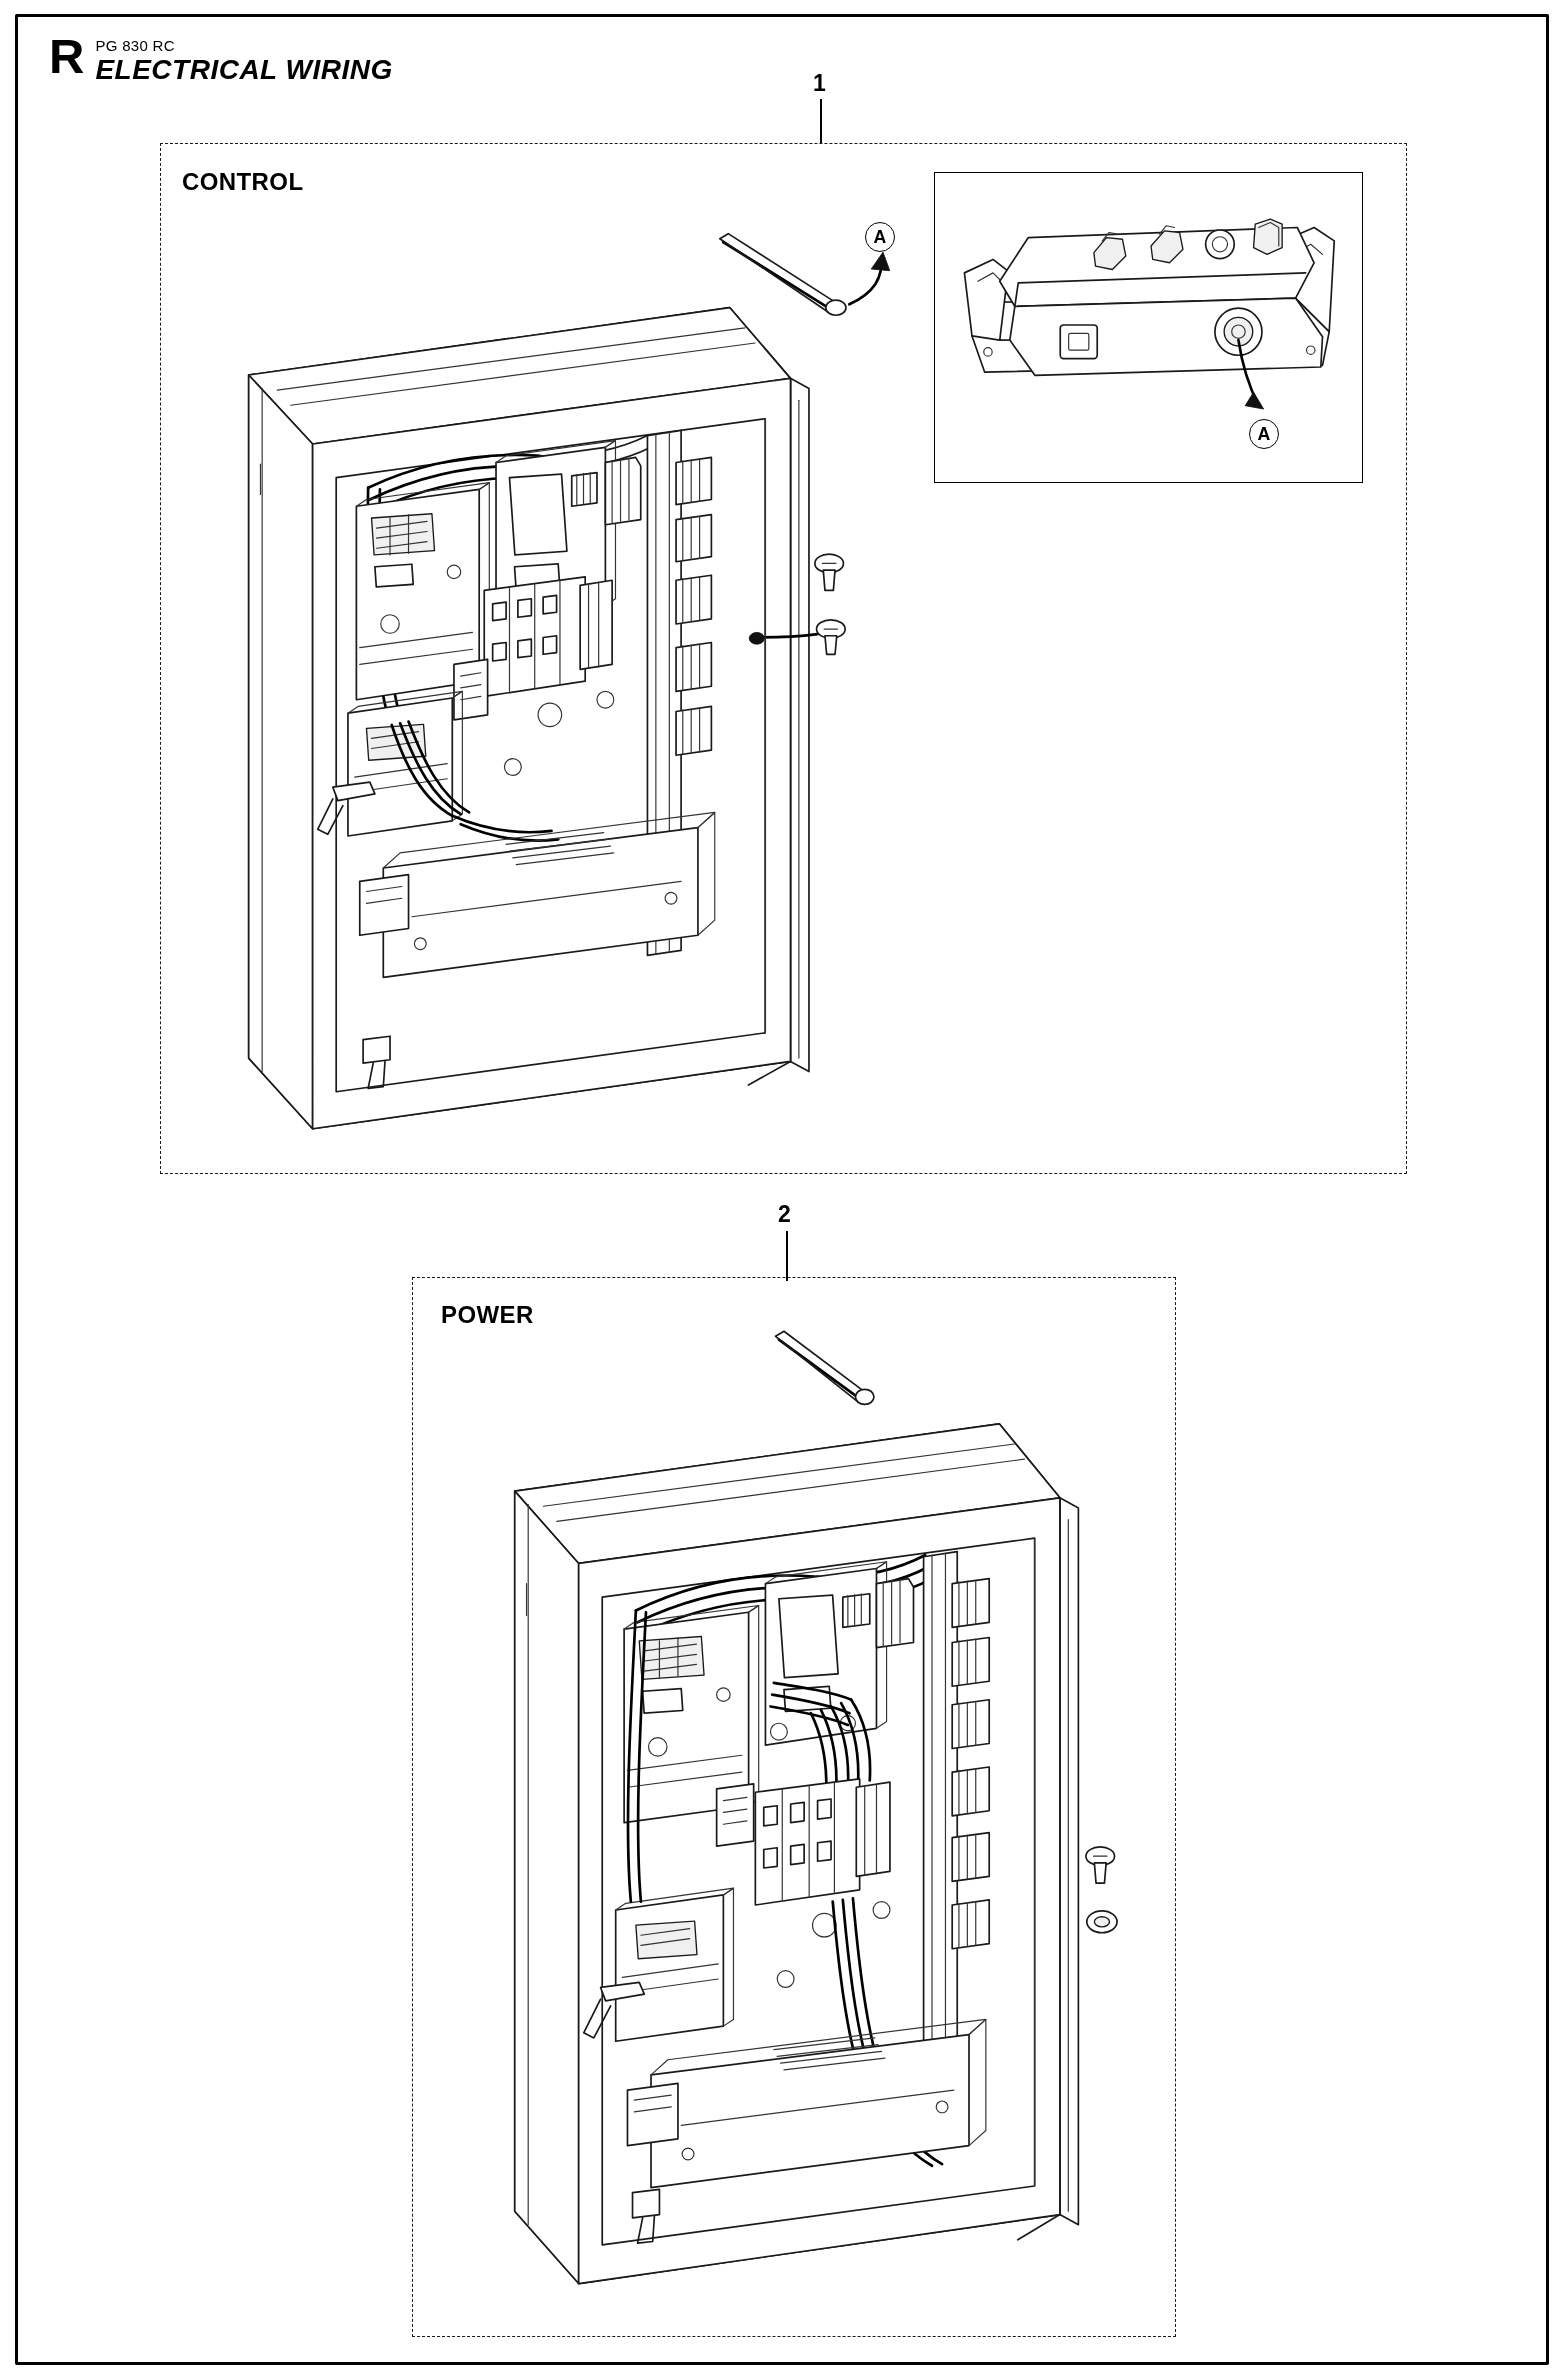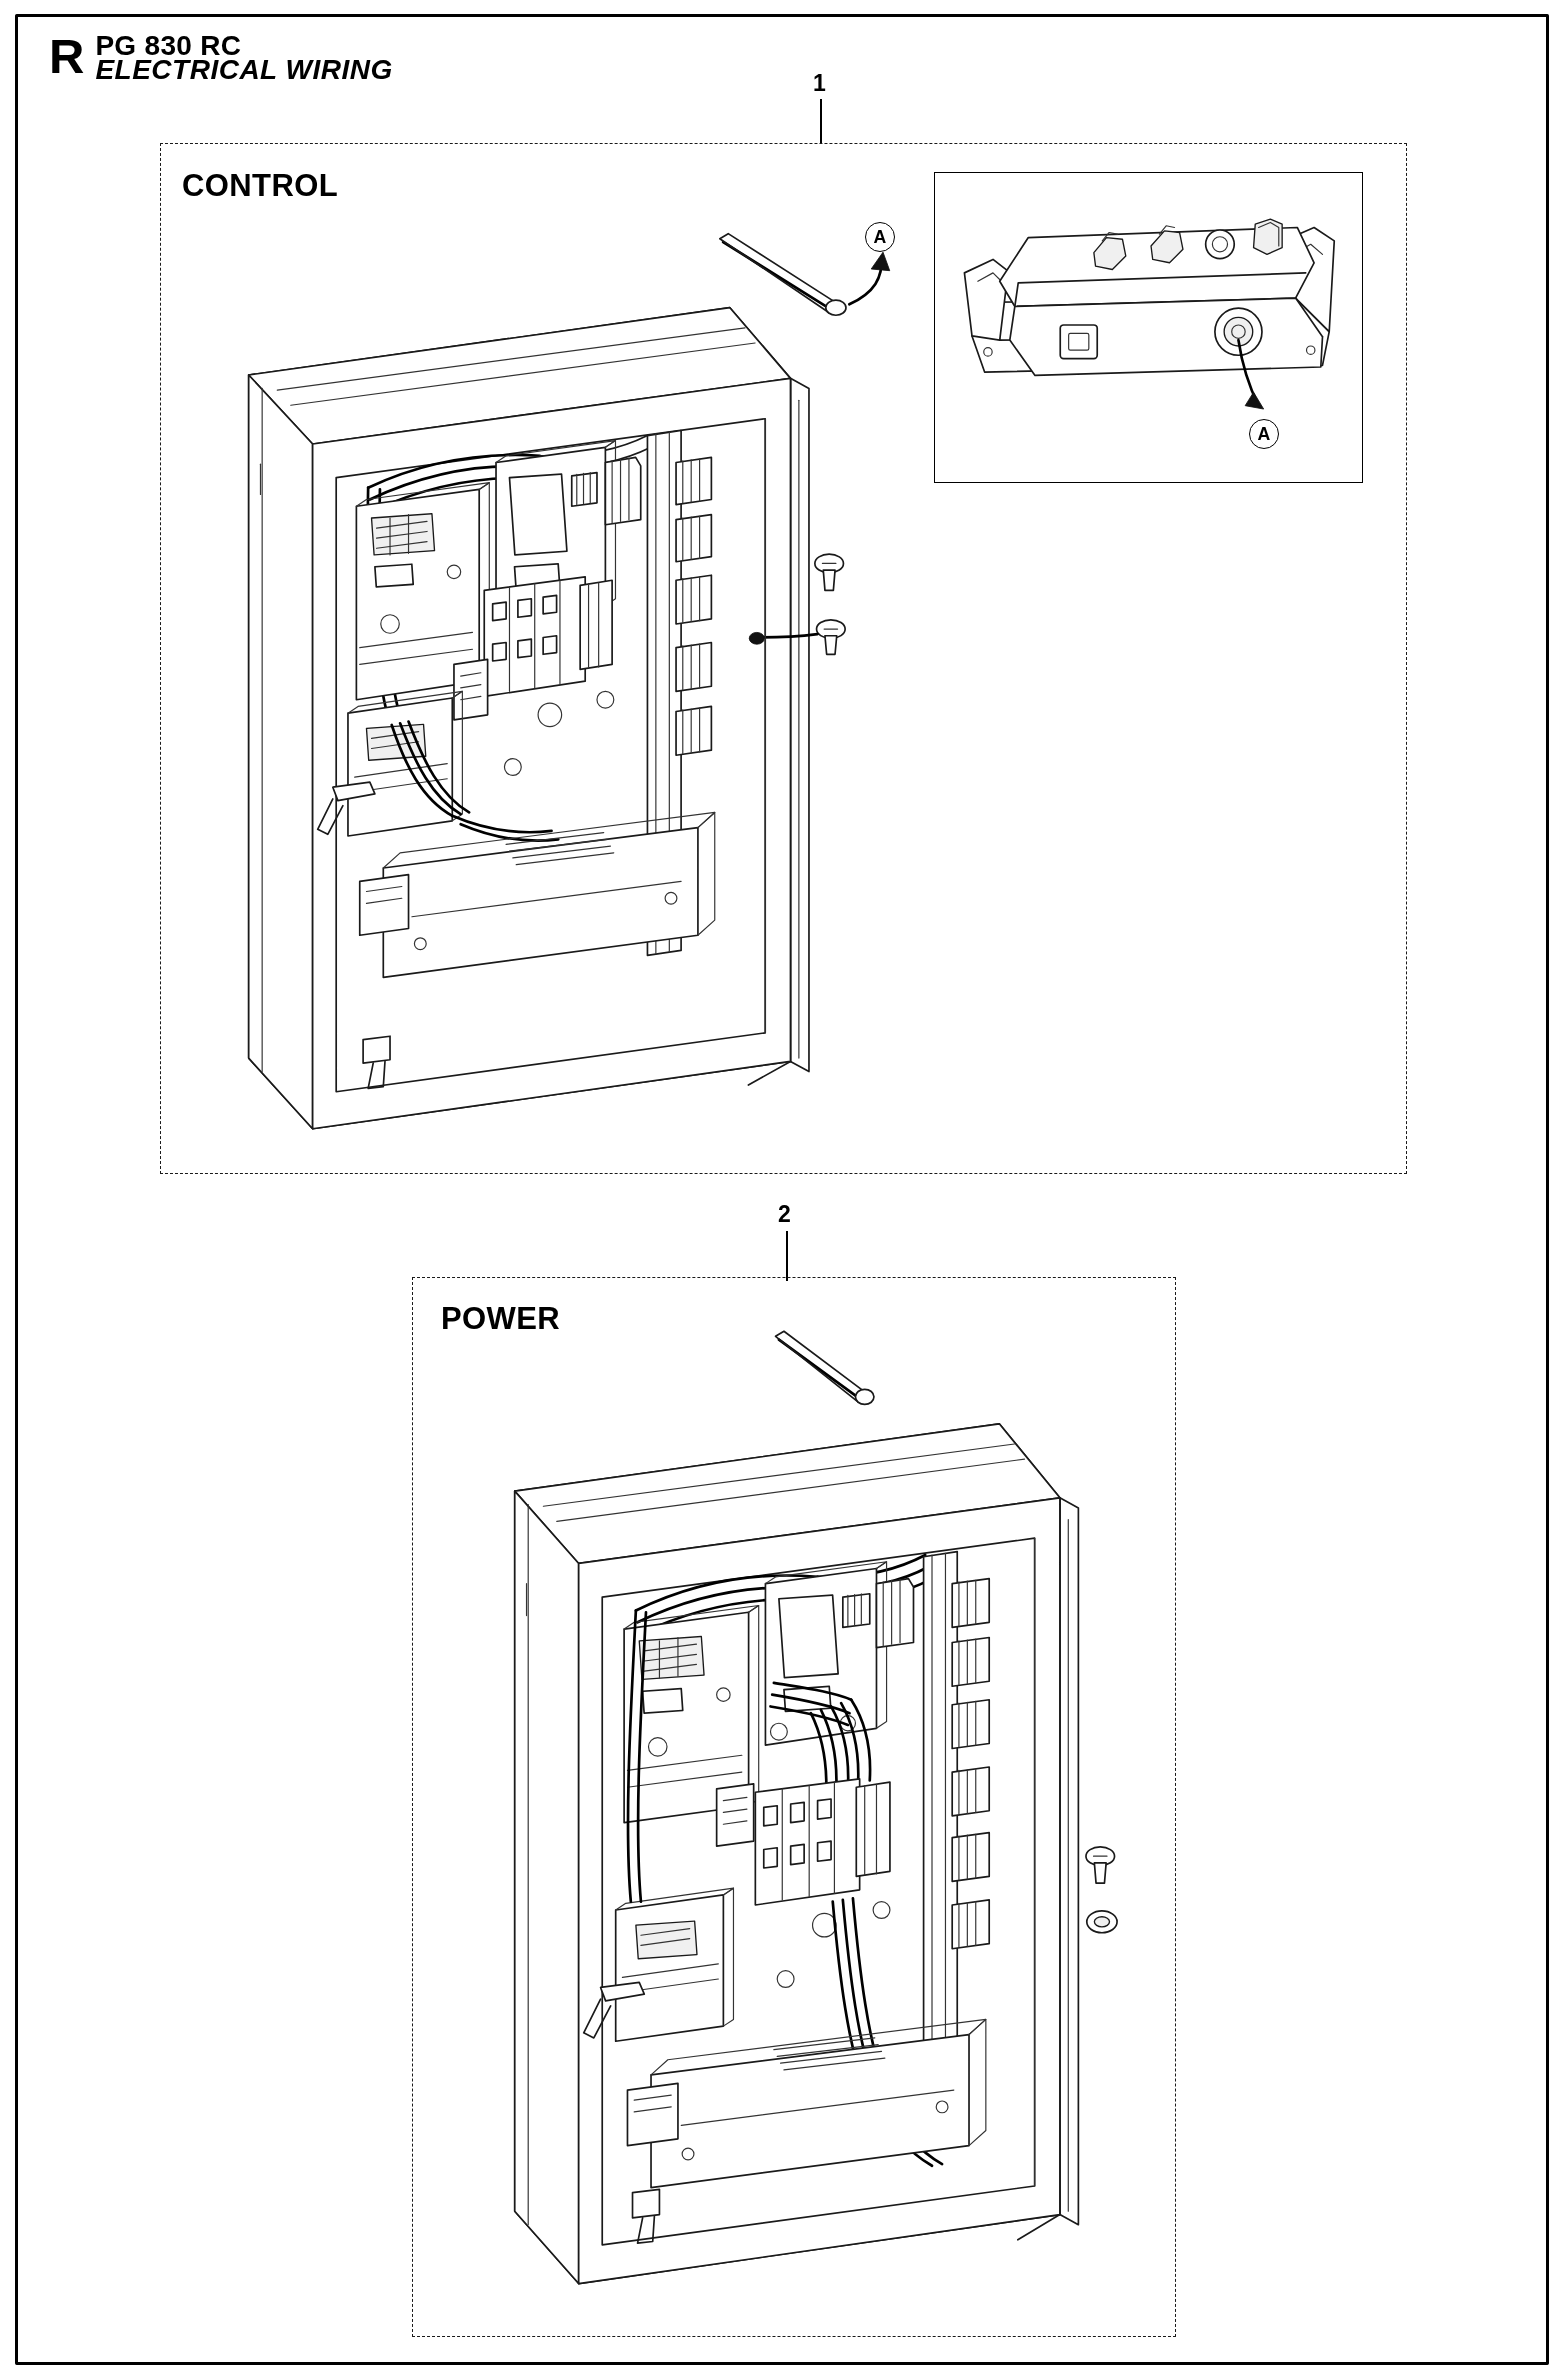--- a/index.html
+++ b/index.html
@@ -43,22 +43,22 @@
     font-weight: bold;
     line-height: 49px;
     letter-spacing: -0.8px;
     margin-right: 11.8px;
     font-family: "Liberation Sans", sans-serif;
   }
   #title-block {
     padding-top: 1.7px;
   }
   #model-title {
-    font-size: 28px;
-    font-weight: bold;
+    font-size: 15px;
+    font-weight: normal;
     letter-spacing: 0.3px;
     line-height: 23.6px;
     white-space: nowrap;
   }
   #section-title {
     font-size: 28px;
     font-weight: bold;
     font-style: italic;
     letter-spacing: 0.5px;
     line-height: 25px;
@@ -80,21 +80,21 @@
 
   
   .dashed-panel {
     position: absolute;
     border: 1.7px dashed #1a1a1a;
     box-sizing: border-box;
     background: transparent;
   }
   .panel-label {
     position: absolute;
-    font-size: 31px;
+    font-size: 24px;
     font-weight: bold;
     letter-spacing: 0.4px;
   }
 
   
   #inset-box {
     position: absolute;
     border: 1.7px solid #000000;
     box-sizing: border-box;
     background: #ffffff;

